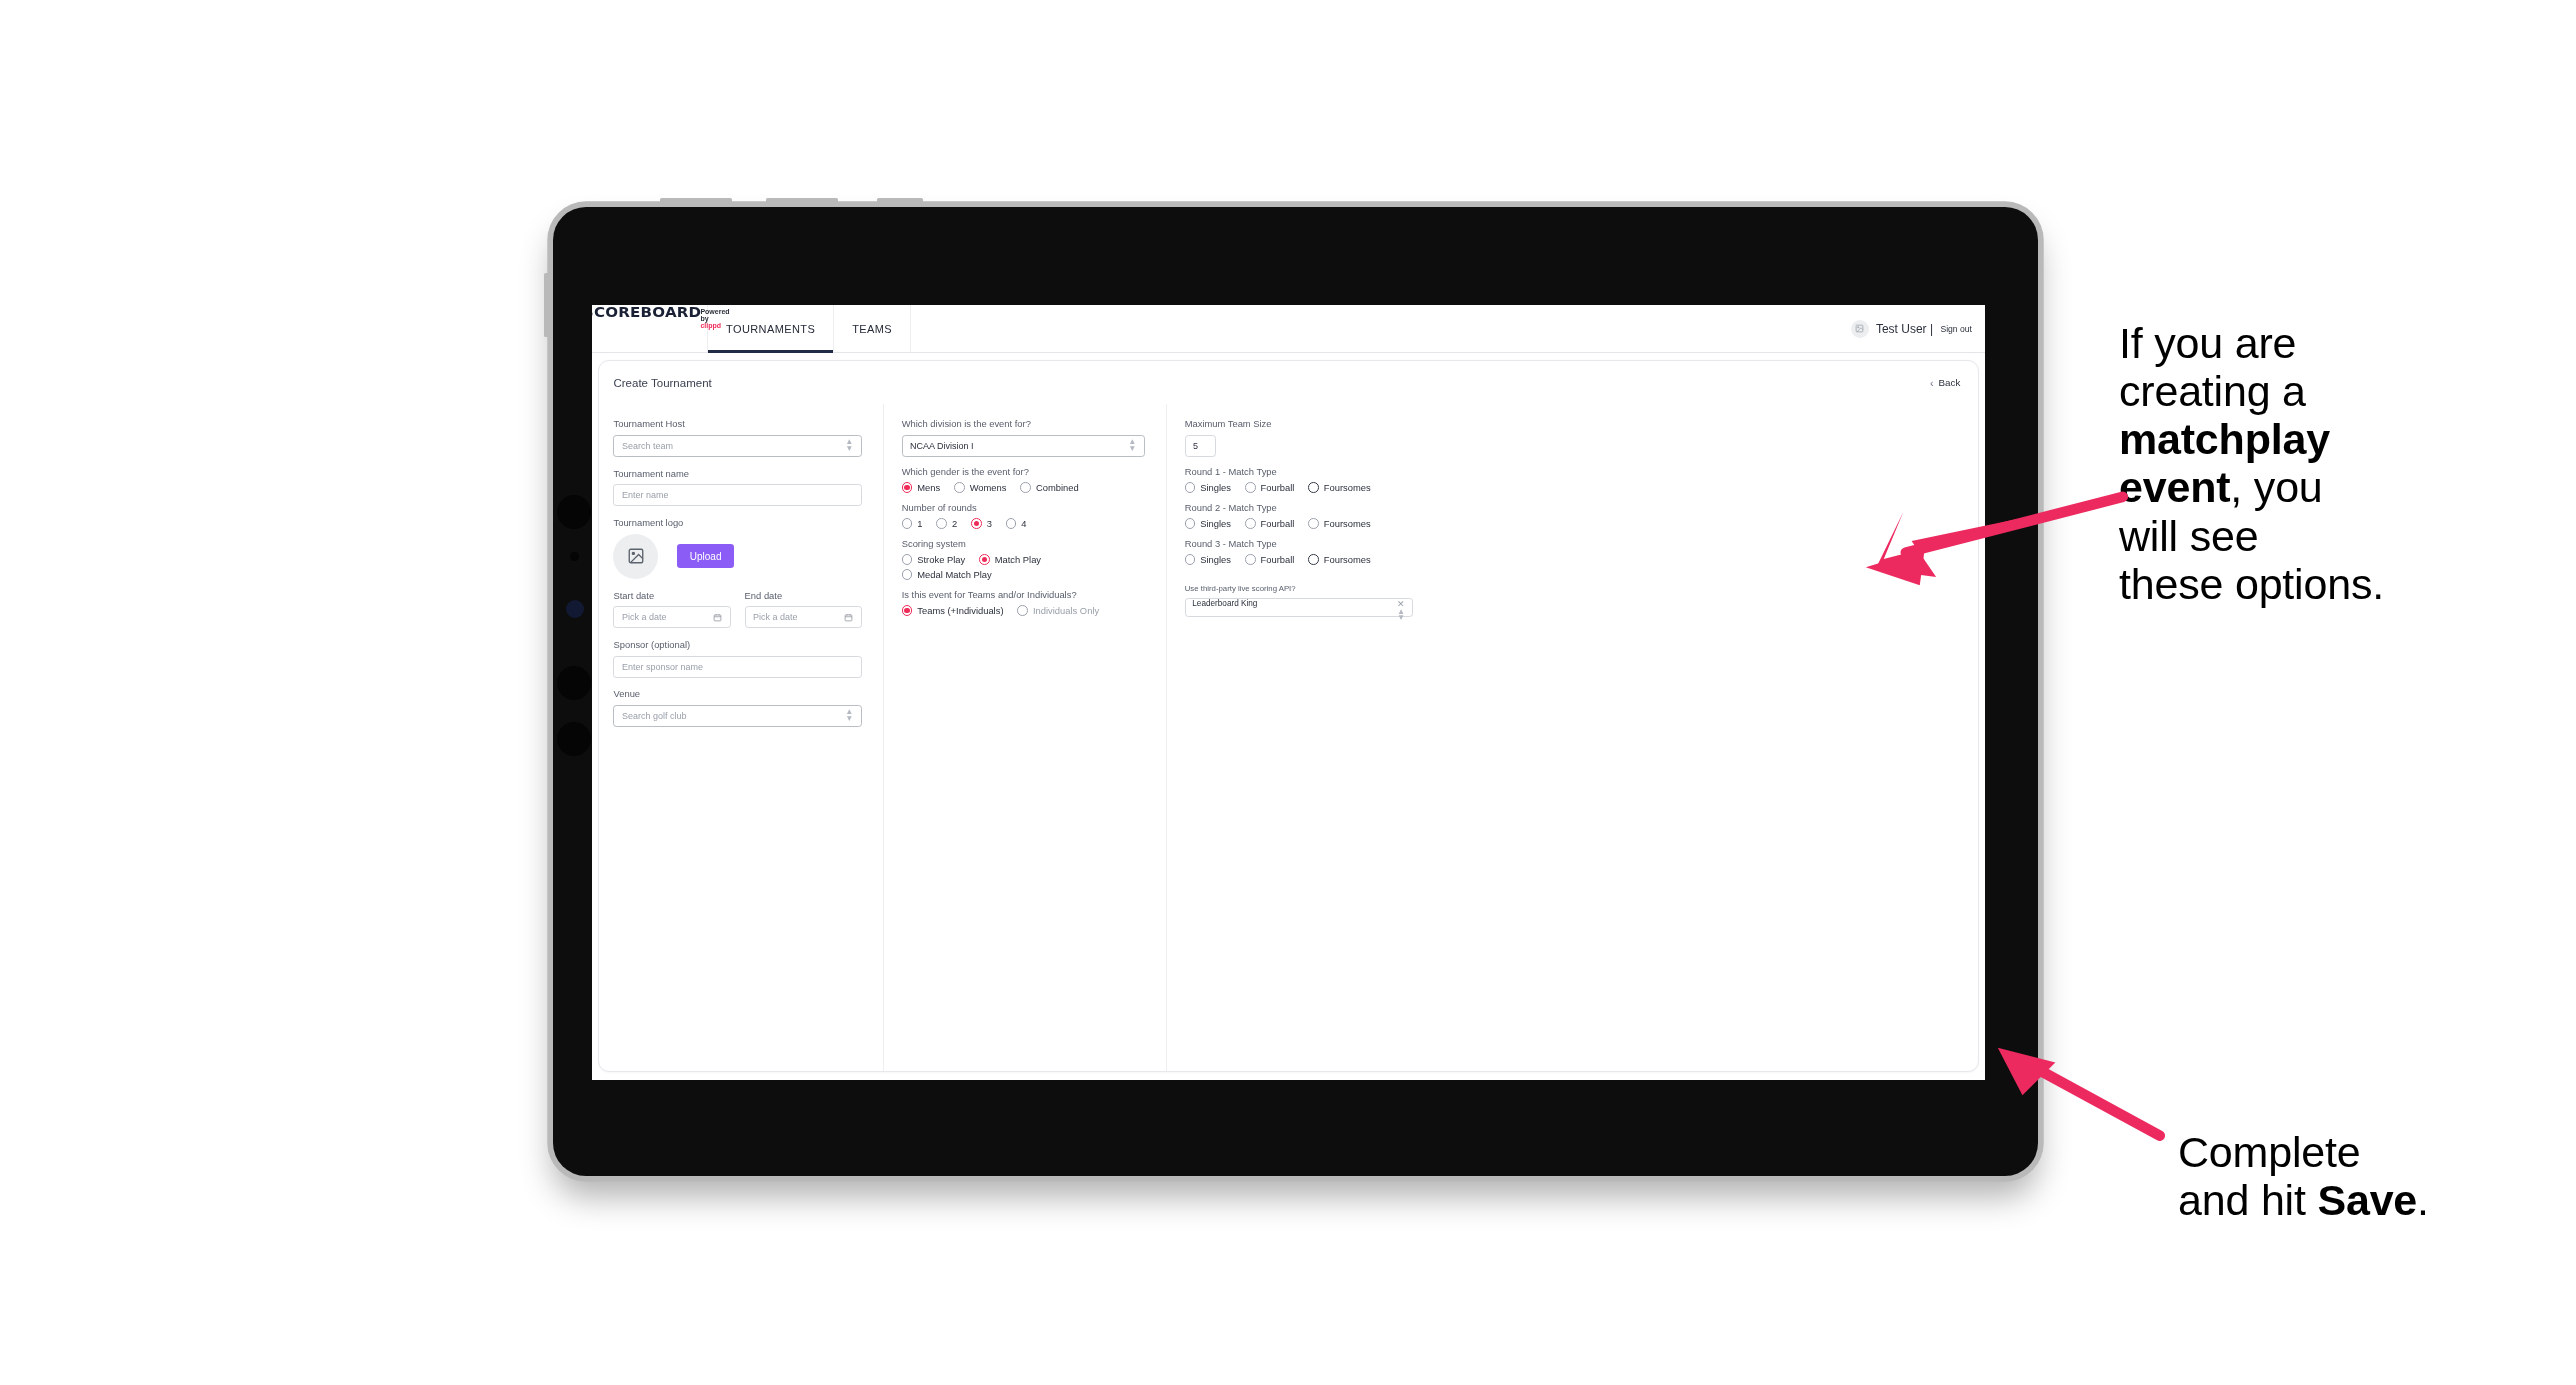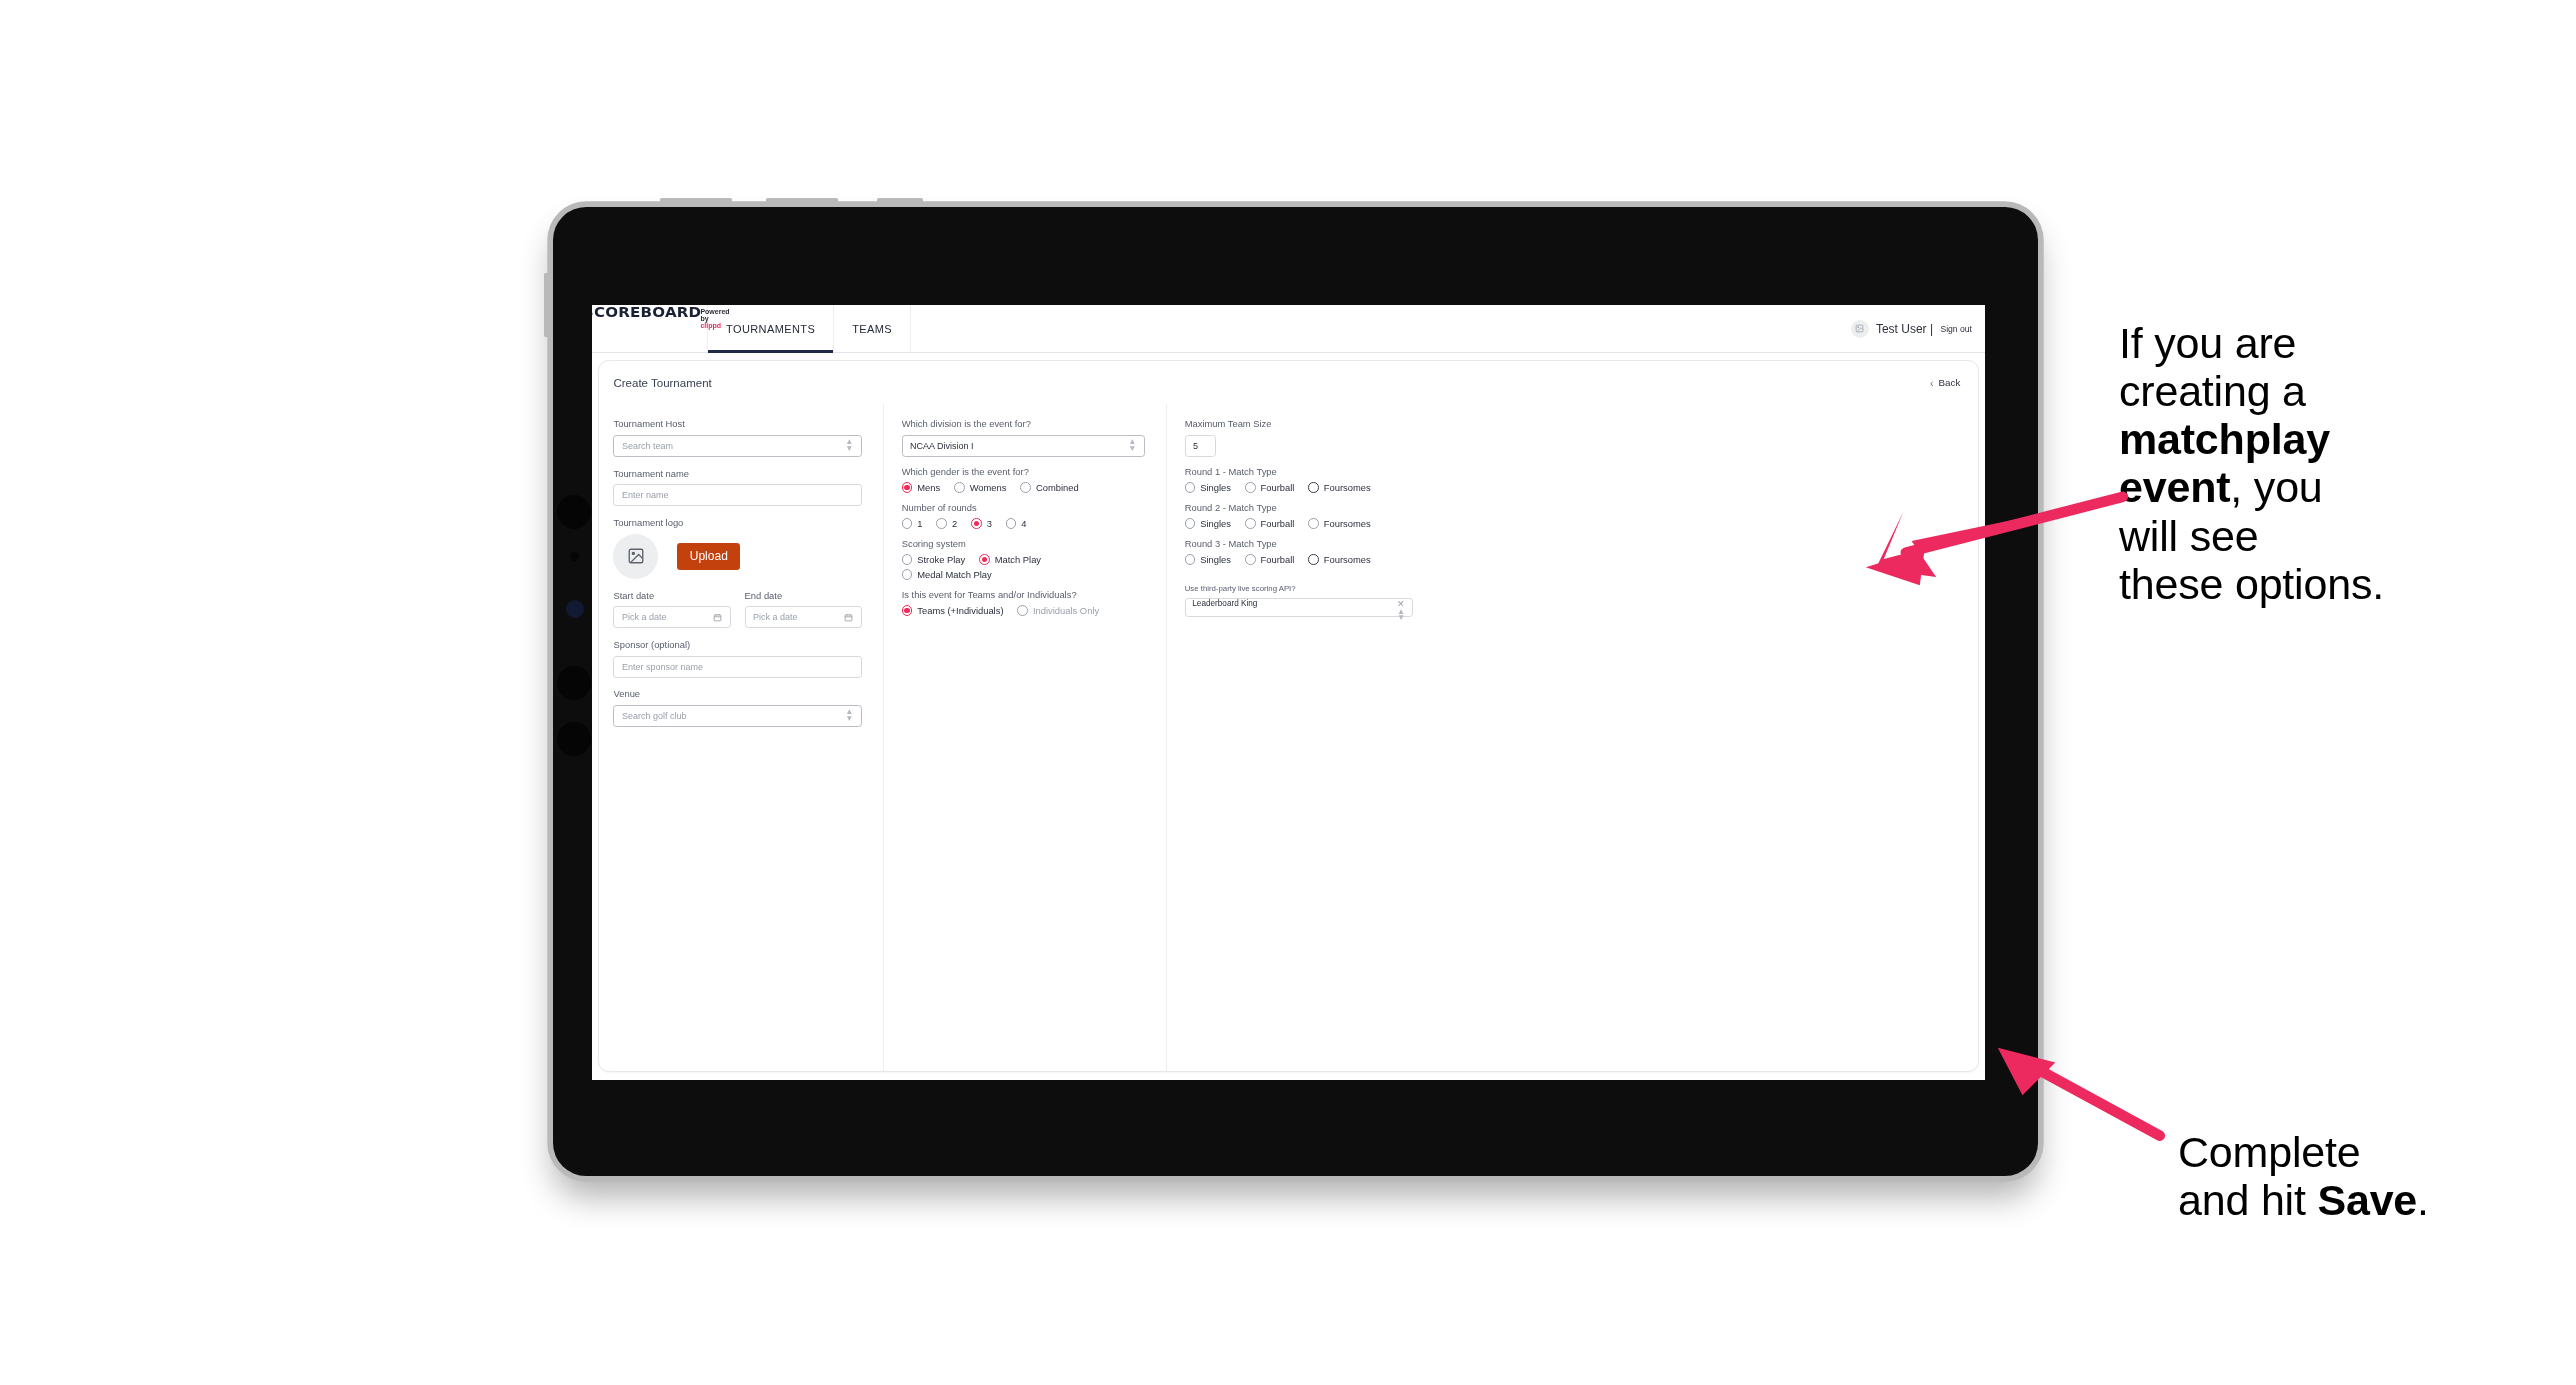--- a/index.html
+++ b/index.html
@@ -113,22 +113,22 @@
 
   .row2{display:flex;gap:14px;}
   .row2 > div{flex:1;}
 
   .logo-row{display:flex;align-items:center;gap:19px;margin-top:4.9px;}
   .logo-circle{
     width:45px;height:45px;border-radius:50%;background:#eceef0;
     display:flex;align-items:center;justify-content:center;
   }
   .btn-upload{
-    background:#c2410c;color:#fff;border:none;border-radius:3.3px;
-    font-size:12px;padding:6.6px 12.3px;cursor:pointer;font-family:inherit;
+    background:#8b5cf6;color:#fff;border:none;border-radius:3.3px;
+    font-size:10px;padding:6.6px 12.3px;cursor:pointer;font-family:inherit;
   }
 
   
   .radio-row{display:flex;align-items:center;gap:4.1px;margin-top:1.6px;flex-wrap:wrap;}
   .radio-item{display:flex;align-items:center;gap:4.9px;margin-right:9.8px;cursor:pointer;}
   .radio{
     width:10.7px;height:10.7px;border-radius:50%;border:1.3px solid #9ba1ab;
     box-sizing:border-box;flex:none;position:relative;background:#fff;
   }
   .radio.on{border-color:#ef2b59;}

